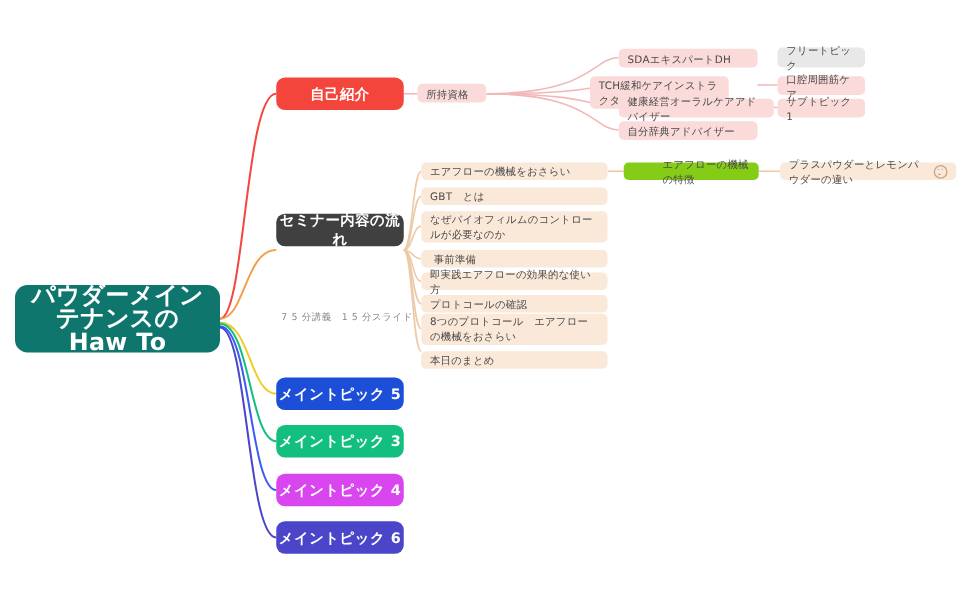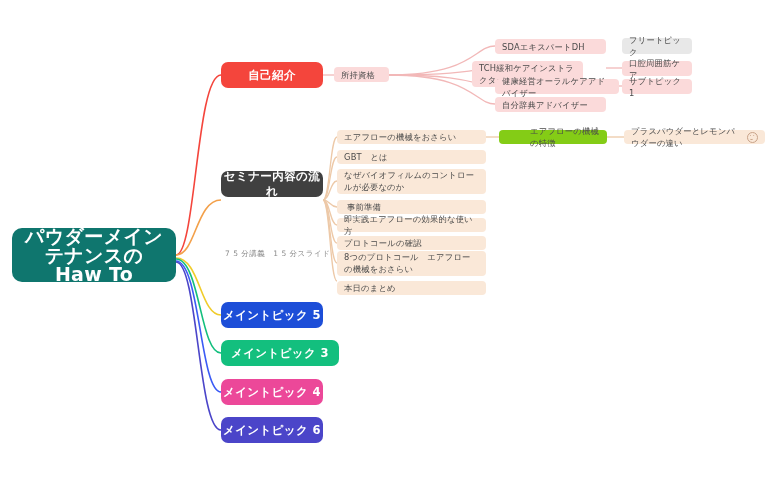--- a/index.html
+++ b/index.html
@@ -213,23 +213,23 @@
     <span>エアフローの機械の特徴</span>
   </div>
   <div class="node sub" style="left:624px; top:130px; width:141px; height:14px; background:#fae8d8;">
     <span>プラスパウダーとレモンパウダーの違い</span>
     <span class="smiley"></span>
   </div>
 
   <div class="node lvl1" style="left:221px; top:302px; width:102px; height:26px; background:#1d4ed8;">
     <span>メイントピック 5</span>
   </div>
-  <div class="node lvl1" style="left:221px; top:340px; width:118px; height:26px; background:#13bf7e;">
+  <div class="node lvl1" style="left:221px; top:340px; width:102px; height:26px; background:#13bf7e;">
     <span>メイントピック 3</span>
   </div>
-  <div class="node lvl1" style="left:221px; top:379px; width:102px; height:26px; background:#ec4899;">
+  <div class="node lvl1" style="left:221px; top:379px; width:102px; height:26px; background:#d946ef;">
     <span>メイントピック 4</span>
   </div>
   <div class="node lvl1" style="left:221px; top:417px; width:102px; height:26px; background:#4b45c9;">
     <span>メイントピック 6</span>
   </div>
 
 </div>
 
 </body></html>

